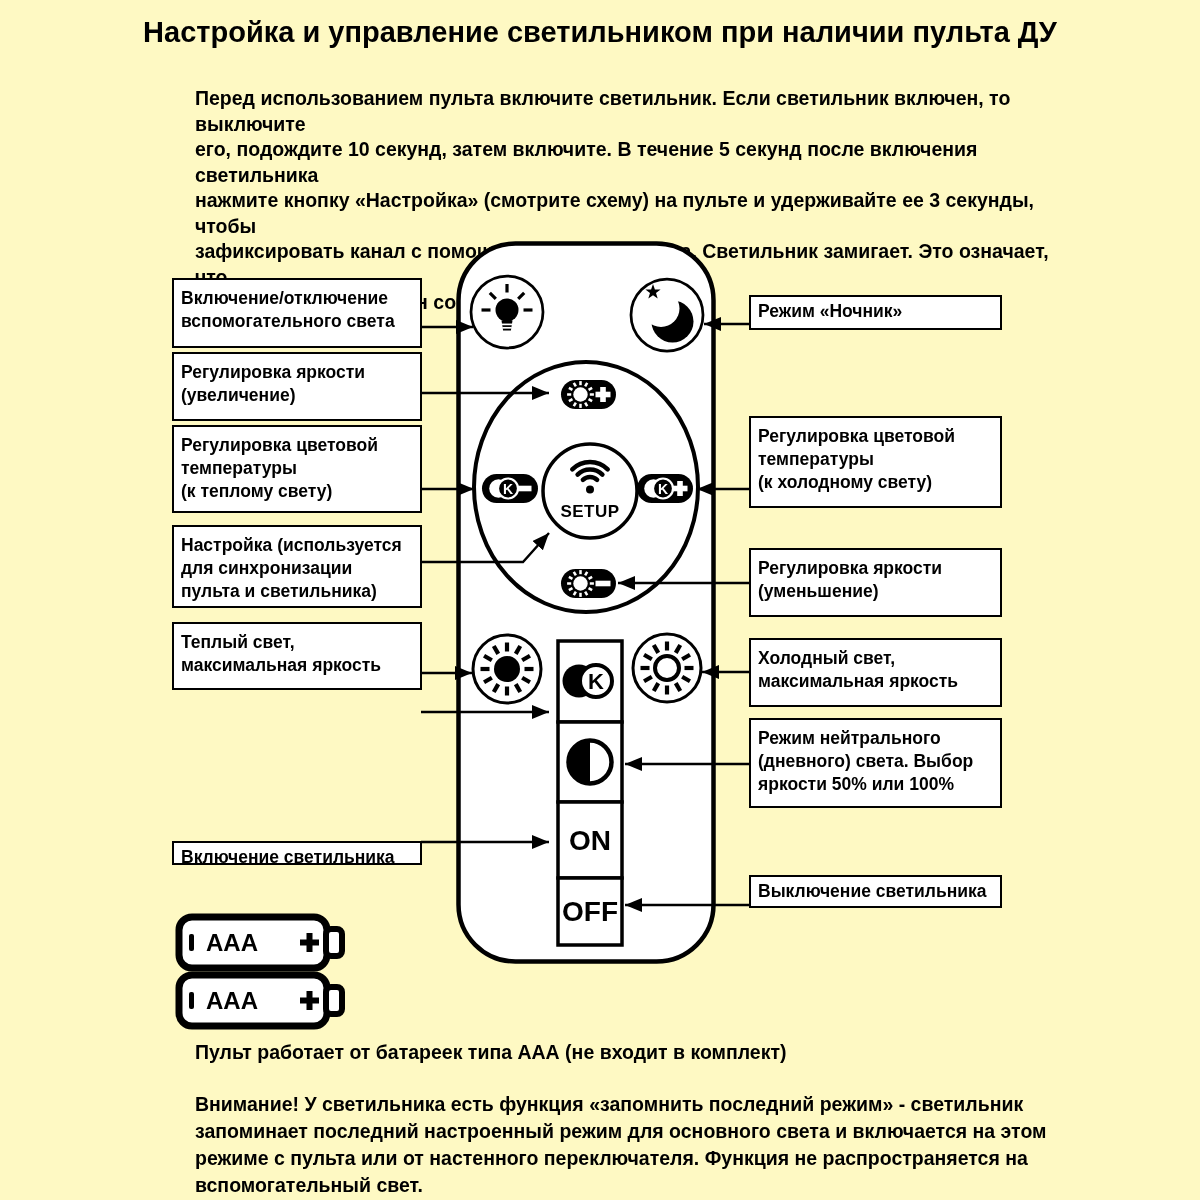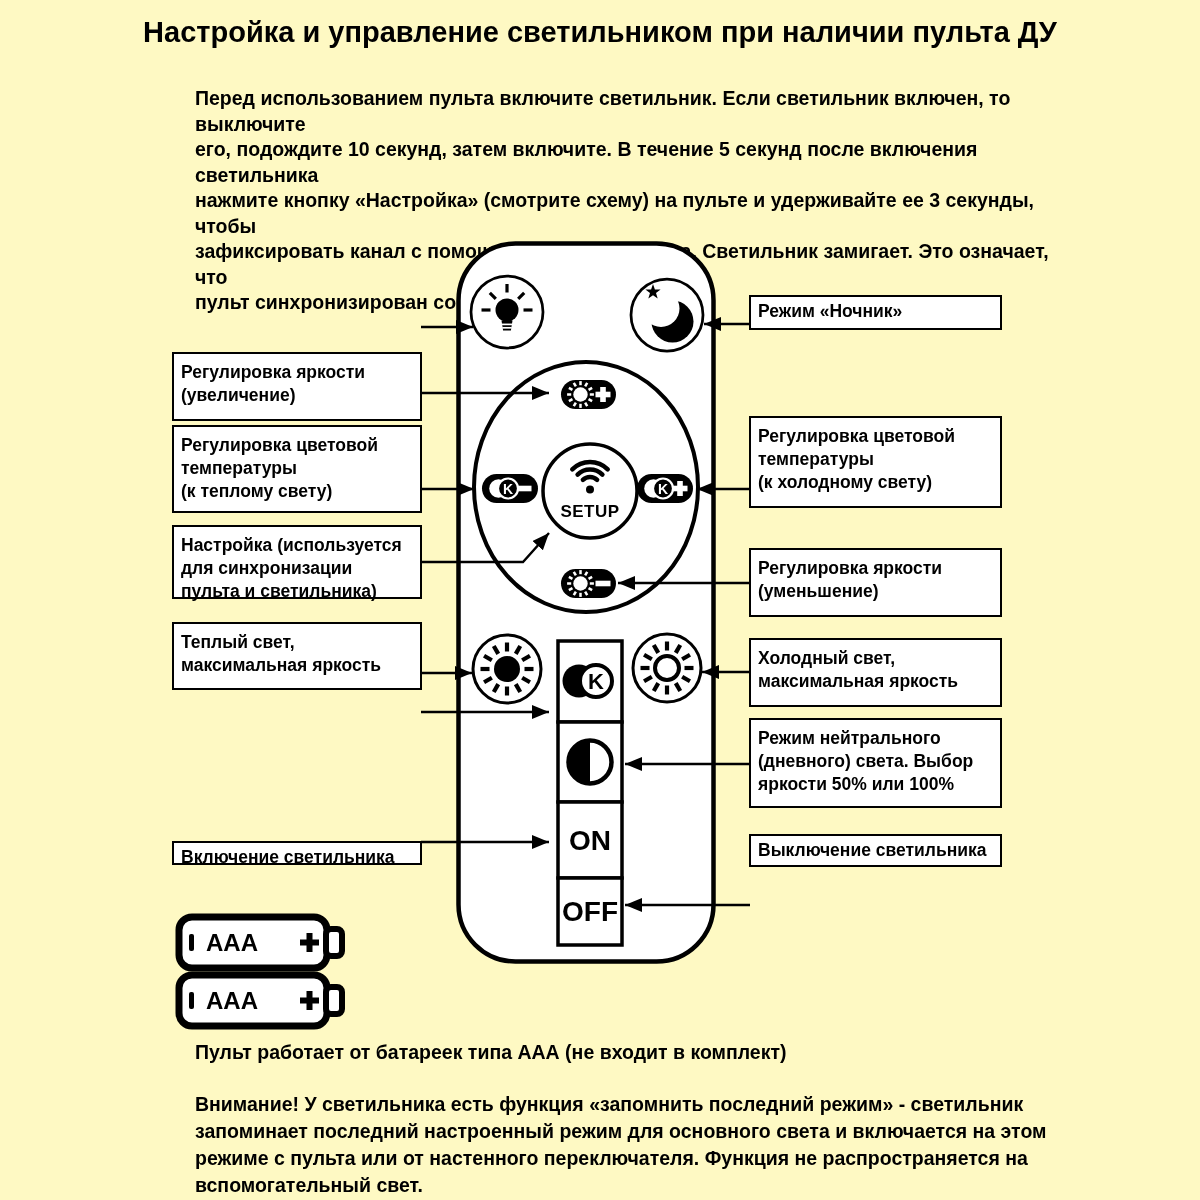--- a/index.html
+++ b/index.html
@@ -250,44 +250,46 @@
       <line x1="421" y1="842" x2="549" y2="842" marker-end="url(#arr)"></line>
       <line x1="750" y1="324" x2="704" y2="324" marker-end="url(#arr)"></line>
       <line x1="750" y1="489" x2="697" y2="489" marker-end="url(#arr)"></line>
       <line x1="750" y1="583" x2="618" y2="583" marker-end="url(#arr)"></line>
       <line x1="750" y1="672" x2="702" y2="672" marker-end="url(#arr)"></line>
       <line x1="750" y1="764" x2="625" y2="764" marker-end="url(#arr)"></line>
       <line x1="750" y1="905" x2="625" y2="905" marker-end="url(#arr)"></line>
     </g>
   </svg>
 
+  <div class="callout" style="left:172px;top:278px;width:250px;height:70px;">Включение/отключение
+вспомогательного света</div>
   <div class="callout" style="left:172px;top:352px;width:250px;height:69px;">Регулировка яркости
 (увеличение)</div>
   <div class="callout" style="left:172px;top:425px;width:250px;height:88px;">Регулировка цветовой
 температуры
 (к теплому свету)</div>
-  <div class="callout" style="left:172px;top:525px;width:250px;height:74px;">Настройка (используется
+  <div class="callout" style="left:172px;top:525px;width:250px;height:83px;">Настройка (используется
 для синхронизации
 пульта и светильника)</div>
   <div class="callout" style="left:172px;top:622px;width:250px;height:68px;">Теплый свет,
 максимальная яркость</div>
   <div class="callout slim" style="left:172px;top:841px;width:250px;height:24px;">Включение светильника</div>
 
   <div class="callout slim" style="left:749px;top:295px;width:253px;height:35px;">Режим «Ночник»</div>
   <div class="callout" style="left:749px;top:416px;width:253px;height:92px;">Регулировка цветовой
 температуры
 (к холодному свету)</div>
   <div class="callout" style="left:749px;top:548px;width:253px;height:69px;">Регулировка яркости
 (уменьшение)</div>
   <div class="callout" style="left:749px;top:638px;width:253px;height:69px;">Холодный свет,
 максимальная яркость</div>
   <div class="callout" style="left:749px;top:718px;width:253px;height:90px;">Режим нейтрального
 (дневного) света. Выбор
 яркости 50% или 100%</div>
-  <div class="callout slim" style="left:749px;top:834px;width:253px;height:33px;">Выключение светильника</div>
+  <div class="callout slim" style="left:749px;top:875px;width:253px;height:33px;">Выключение светильника</div>
 
   <div class="para warning">Внимание! У светильника есть функция «запомнить последний режим» - светильник
 запоминает последний настроенный режим для основного света и включается на этом
 режиме с пульта или от настенного переключателя. Функция не распространяется на
 вспомогательный свет.</div>
   <div class="para battery-note">Пульт работает от батареек типа ААА (не входит в комплект)</div>
 
 </div>
 
 </body></html>

